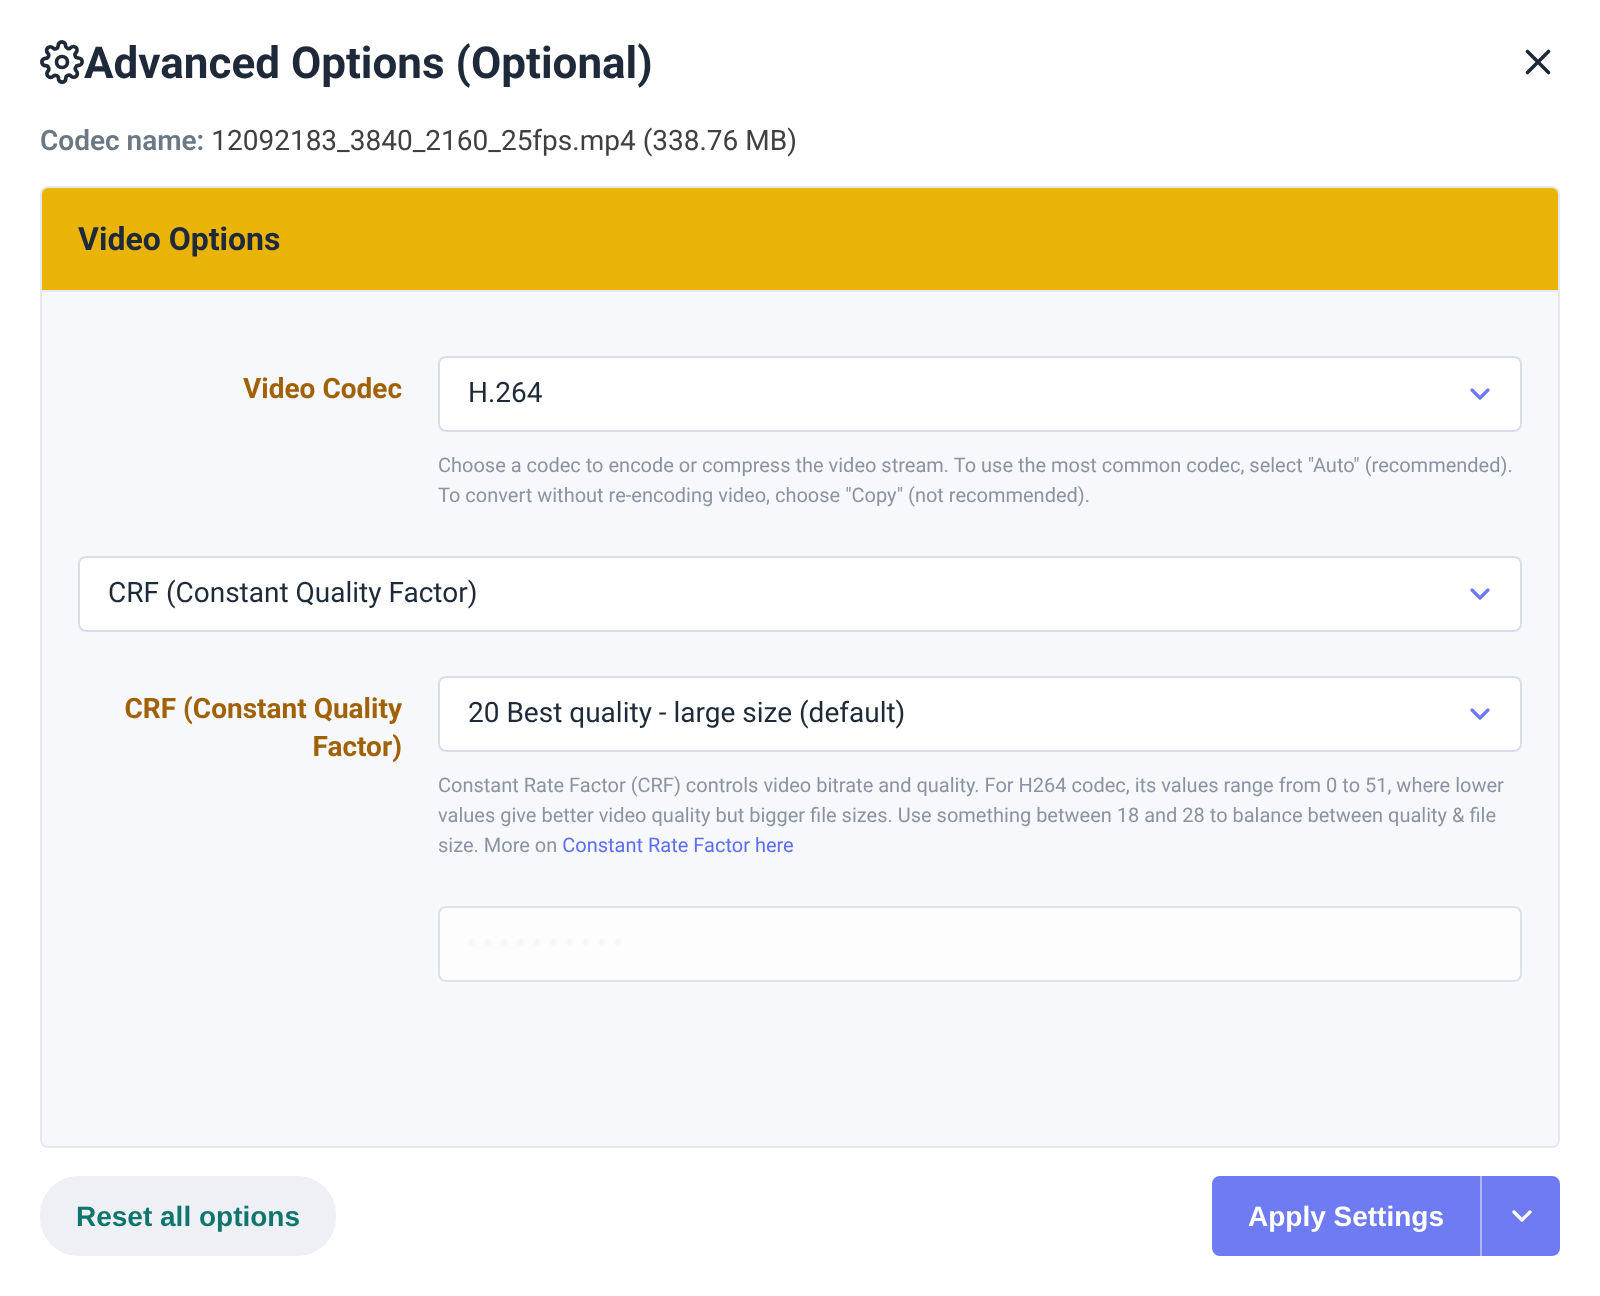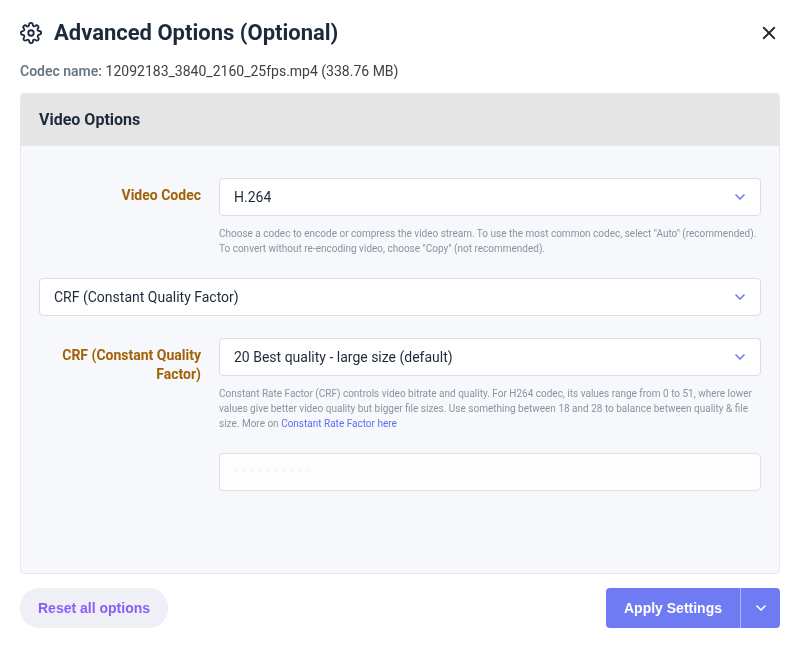--- a/index.html
+++ b/index.html
@@ -13,22 +13,20 @@
     position: relative;
   }
   .modal {
     padding: 20px;
     height: 100%;
     display: flex;
     flex-direction: column;
   }
   .header {
     display: flex;
-    align-items: center;
-    gap: 12px;
     padding-bottom: 18px;
   }
   .header .gear {
     width: 22px; height: 22px;
     color: #1e2a3a;
   }
   .header h1 {
     font-size: 22px;
     font-weight: 700;
     flex: 1;
@@ -48,21 +46,21 @@
   .fileinfo .fname { color: #404040; }
   .panel {
     flex: 1;
     overflow-y: hidden;
     background: #f7f8fb;
     border: 1px solid #e6e8ef;
     border-radius: 4px;
     position: relative;
   }
   .section-header {
-    background: #e5e5e5;
+    background: #eab308;
     padding: 16px 18px;
     font-size: 16px;
     font-weight: 700;
     border-bottom: 1px solid #e6e8ef;
   }
   .section-body {
     padding: 10px 18px 0 18px;
   }
   .field-row {
     display: flex;
@@ -141,21 +139,21 @@
     padding: 12px 18px;
     border-radius: 4px;
     cursor: pointer;
     border: none;
     display: inline-flex;
     align-items: center;
     gap: 8px;
   }
   .btn-secondary {
     background: #eef0f5;
-    color: #8b5cf6;
+    color: #0f766e;
     border-radius: 19px;
   }
   .btn-primary {
     background: #6e7bf2;
     color: #ffffff;
   }
   .split-wrap { display:flex; }
   .split-chevron {
     background: #6e7bf2;
     border-left: 1px solid rgba(255,255,255,0.45);

